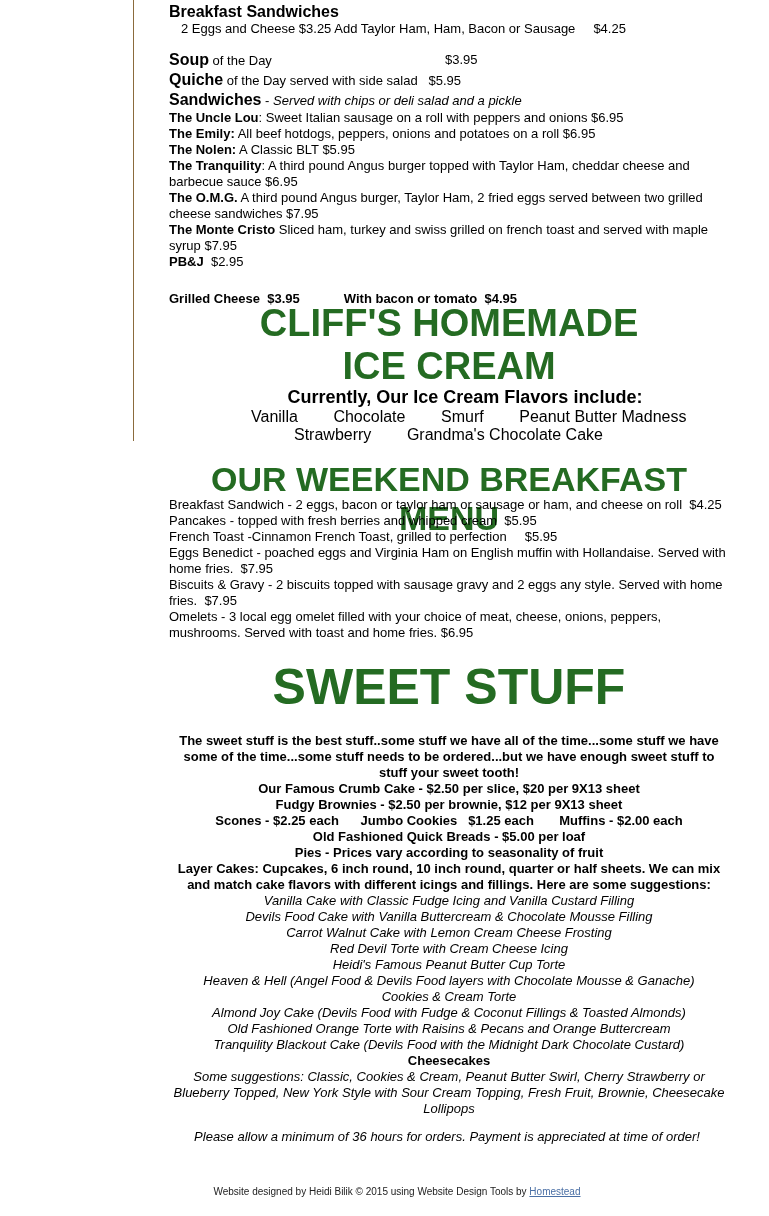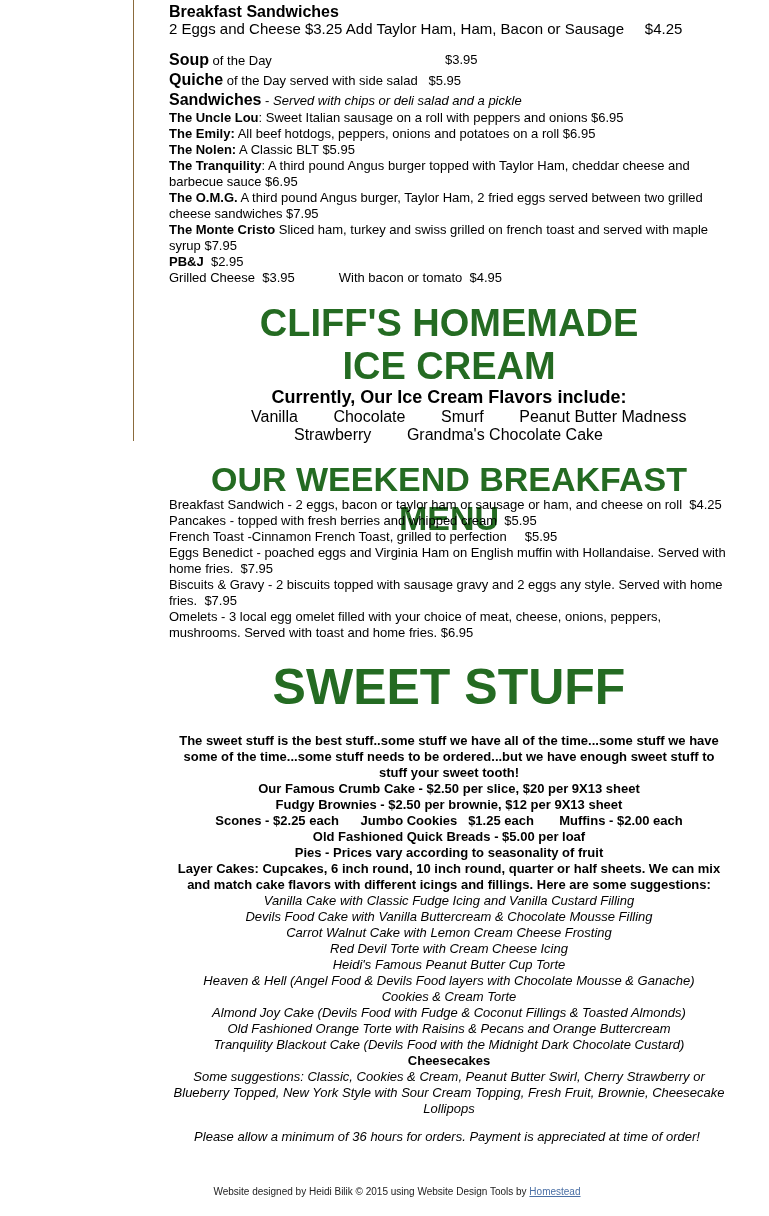--- a/index.html
+++ b/index.html
@@ -1,29 +1,29 @@
 <!DOCTYPE html>
 <html><head>
 <meta charset="utf-8">
 <style>
   html, body { margin:0; padding:0; background:#ffffff; }
   body { width:769px; height:1216px; position:relative; overflow:hidden; font-family:"Liberation Sans", sans-serif; color:#000; }
   .vline { position:absolute; left:133px; top:0; width:1px; height:441px; background:#8b6b3d; }
   .col { position:absolute; left:169px; width:560px; }
   .menu-top { top:2px; }
   .h-bs { font-size:16px; font-weight:bold; line-height:19px; }
-  .line13 { font-size:15px; line-height:16px; }
+  .line13 { font-size:13px; line-height:16px;margin-left:12px; }
   .big16 { font-size:16px; font-weight:bold; }
   .row { line-height:19px; font-size:13px; }
   .sand-note { font-style:italic; font-size:13px; }
   .item { font-size:13px; line-height:16px; }
   .item b { font-weight:bold; }
   .green { color:#246b22; font-weight:bold; text-align:center; }
   .ice-title { position:absolute; left:169px; width:560px; top:302px; font-size:38px; line-height:43px; text-align:center; }
-  .ice-sub { position:absolute; left:169px; width:560px; top:387px; font-size:18px; font-weight:bold; text-align:center; }
+  .ice-sub { position:absolute; left:185px; width:560px; top:387px; font-size:18px; font-weight:bold; text-align:center; }
   .flavors1 { position:absolute; left:213px; top:408px; font-size:16px; white-space:pre;margin-left:38px; }
   .flavors2 { position:absolute; left:294px; top:426px; font-size:16px; white-space:pre; }
   .wk-title { position:absolute; left:169px; width:560px; top:460px; font-size:34px; text-align:center; }
   .wk-list { position:absolute; left:169px; width:560px; top:497px; }
   .sw-title { position:absolute; left:169px; width:560px; top:658px; font-size:50px; text-align:center; }
   .sw-body { position:absolute; left:169px; width:560px; top:713px; text-align:center; font-size:13px; line-height:16px; }
   .sw-body .b { font-weight:bold; }
   .sw-body .i { font-style:italic; }
   .note { position:absolute; left:169px; width:556px; top:1129px; text-align:center; font-size:13px; font-style:italic; }
   .footer { position:absolute; left:169px; width:456px; top:1186px; text-align:center; font-size:10px; color:#222; }
@@ -46,21 +46,21 @@
   <div class="row">
     <span class="big16">Sandwiches</span><span> - </span><span class="sand-note">Served with chips or deli salad and a pickle</span>
   </div>
   <div class="item"><b>The Uncle Lou</b><span>: Sweet Italian sausage on a roll with peppers and onions  $6.95</span></div>
   <div class="item"><b>The Emily:</b><span> All beef hotdogs, peppers, onions and potatoes on a roll $6.95</span></div>
   <div class="item"><b>The Nolen:</b><span> A Classic BLT  $5.95</span></div>
   <div class="item"><b>The Tranquility</b><span>: A third pound Angus burger topped with Taylor Ham, cheddar cheese and barbecue sauce  $6.95</span></div>
   <div class="item"><b>The O.M.G.</b><span> A third pound Angus burger, Taylor Ham, 2 fried eggs served between two grilled cheese sandwiches  $7.95</span></div>
   <div class="item"><b>The Monte Cristo</b><span> Sliced ham, turkey and swiss grilled on french toast and served with maple syrup $7.95</span></div>
   <div class="item"><b>PB&amp;J</b><span style="white-space:pre;">  $2.95</span></div>
-  <div class="item" style="font-weight:normal;">
+  <div class="item" style="font-weight:bold;margin-top:21px;">
     <span style="white-space:pre;">Grilled Cheese  $3.95</span><span style="display:inline-block;width:44px;"></span><span style="white-space:pre;">With bacon or tomato  $4.95</span>
   </div>
 </div>
 
 <div class="ice-title green">
   <div>CLIFF'S HOMEMADE</div>
   <div>ICE CREAM</div>
 </div>
 <div class="ice-sub">Currently, Our Ice Cream Flavors include:</div>
 <div class="flavors1">Vanilla        Chocolate        Smurf        Peanut Butter Madness</div>

